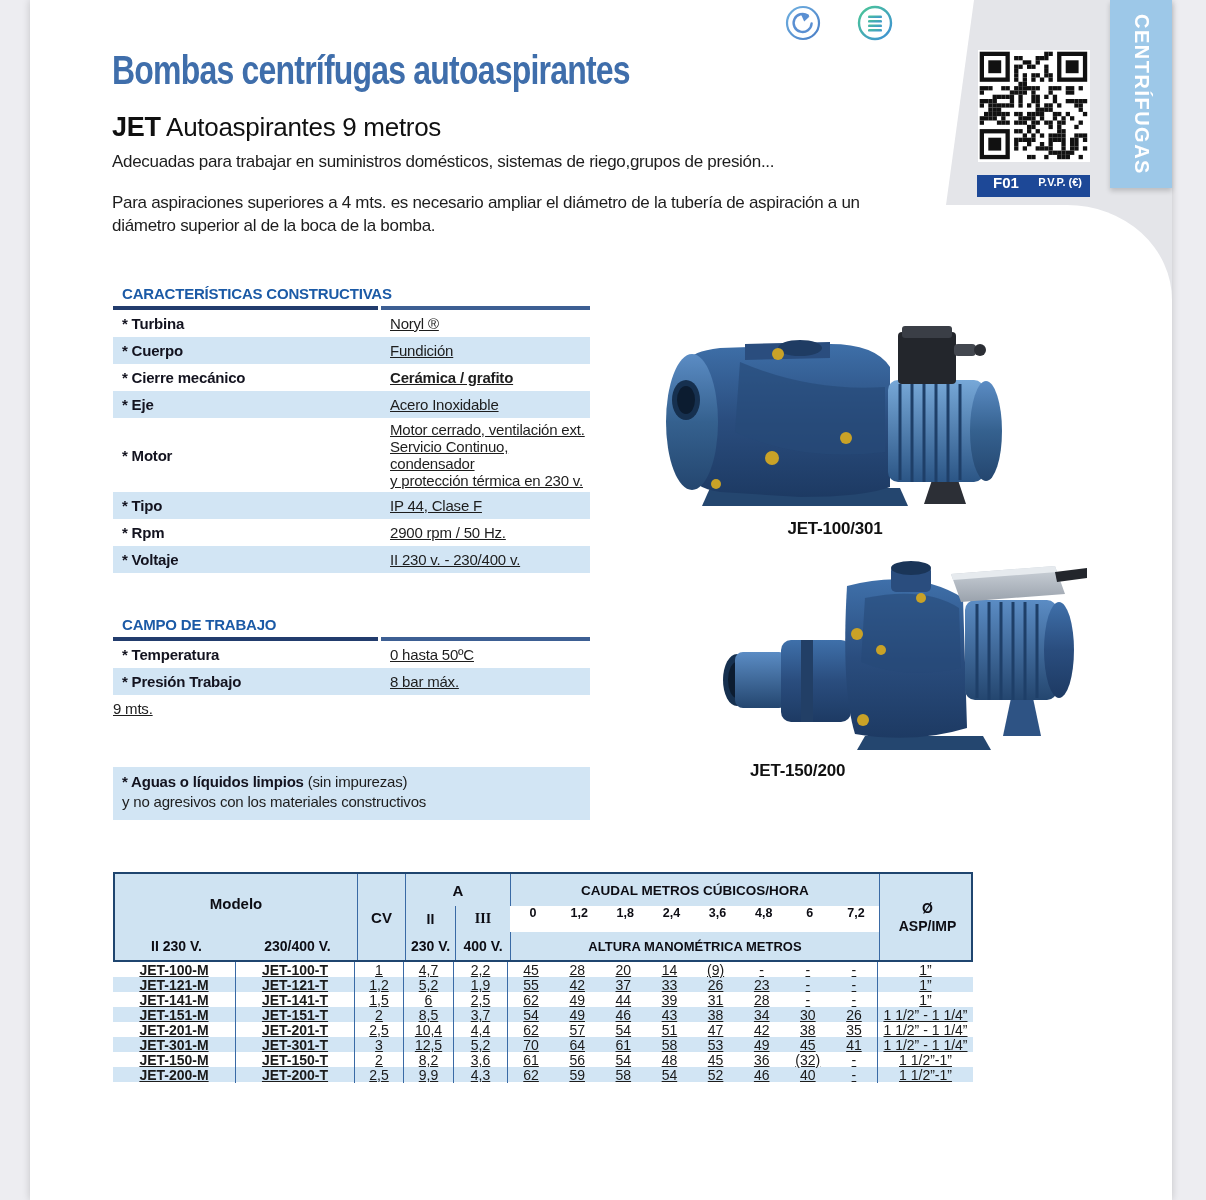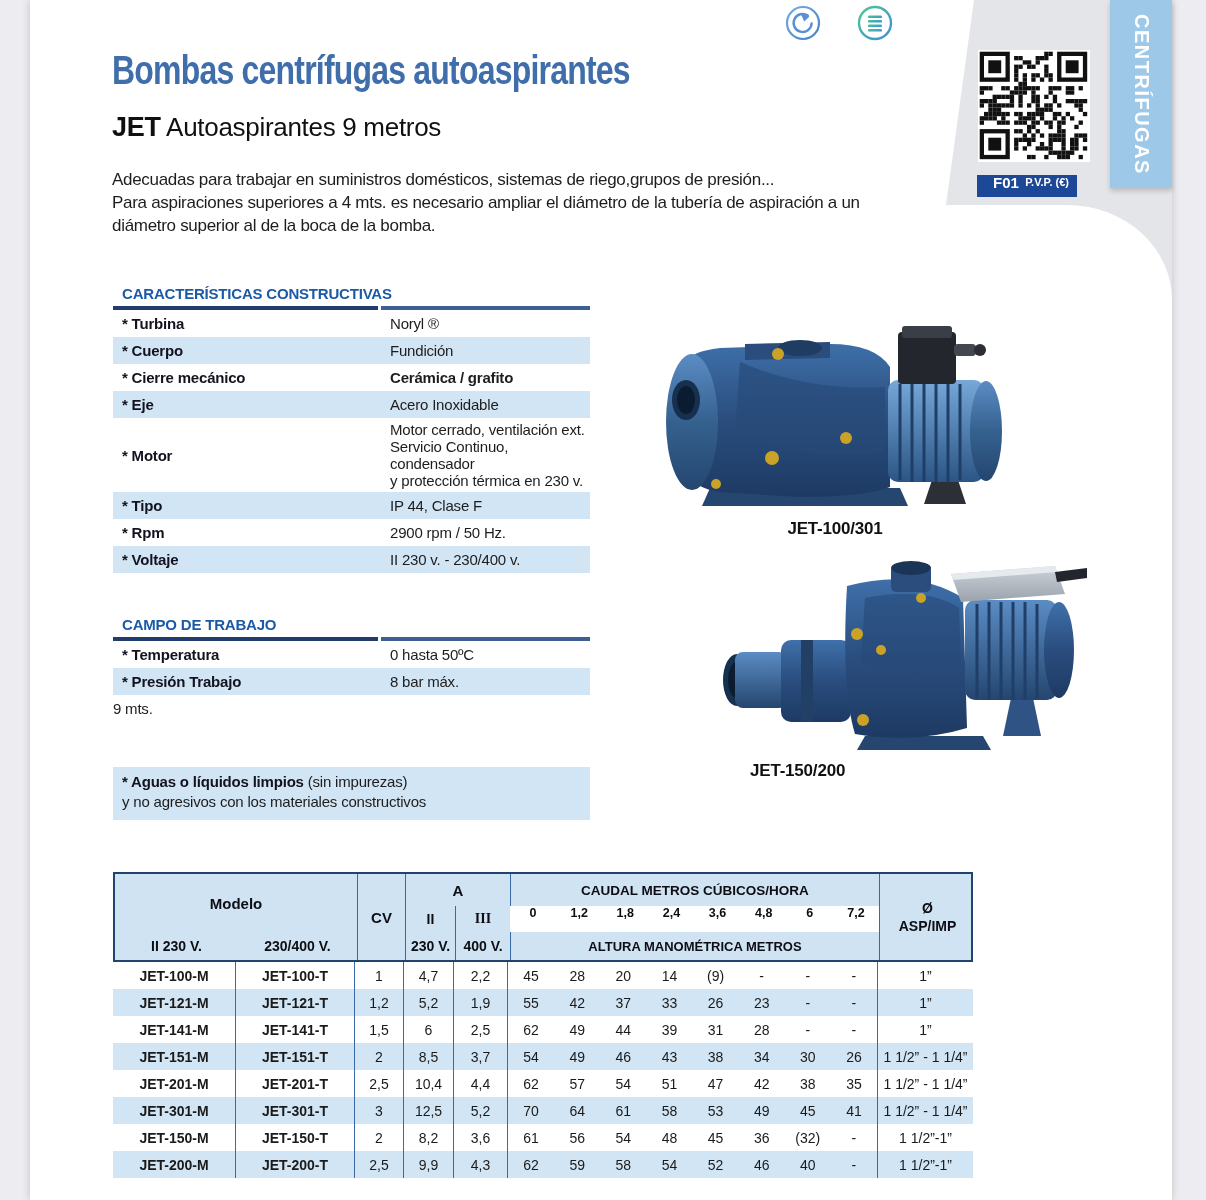--- a/index.html
+++ b/index.html
@@ -23,44 +23,44 @@
   .side-tab{position:absolute;left:1110px;top:0;width:62px;height:188px;background:var(--tab-blue);
     display:flex;align-items:center;justify-content:center;writing-mode:vertical-rl;
     color:#fff;font-weight:bold;font-size:20px;letter-spacing:1.5px;box-shadow:0 3px 5px rgba(0,0,0,.18);}
 
   
   .fab{position:absolute;width:38px;height:38px;}
   .fab svg{display:block;}
 
   
   .qr-box{position:absolute;left:978px;top:50px;width:112px;height:112px;background:#fff;}
-  .price-bar{position:absolute;left:977px;top:175px;width:100px;height:22px;background:var(--bar-blue);
+  .price-bar{position:absolute;left:977px;top:175px;width:113px;height:22px;background:var(--bar-blue);
     color:#fff;display:flex;align-items:center;justify-content:space-between;padding:0 8px 8px 16px;}
   .price-bar .code{font-weight:bold;font-size:15px;}
   .price-bar .pvp{font-weight:bold;font-size:11px;}
 
   
   .title{position:absolute;left:112px;top:48px;font-size:40px;font-weight:bold;color:var(--title-blue);
     transform:scaleX(.8);transform-origin:left top;letter-spacing:-1px;white-space:nowrap;}
   .subtitle{position:absolute;left:112px;top:112px;font-size:26px;white-space:nowrap;letter-spacing:-.3px;color:#101010;}
   .subtitle b{font-size:27px;font-weight:800;}
   .para{position:absolute;left:112px;font-size:17px;letter-spacing:-.3px;line-height:1.33;color:#1d1d1d;}
-  .p1{top:169px;width:780px;}
+  .p1{top:151px;width:780px;}
   .p2{top:192px;width:762px;}
 
   
   .section{position:absolute;left:113px;width:477px;}
   .sec1{top:285px;} .sec2{top:616px;}
   .sec-title{color:var(--section-blue);font-weight:bold;font-size:15px;padding-left:9px;letter-spacing:-.2px;}
   .sec-line{height:4px;margin-top:4px;
     background:linear-gradient(to right,var(--line-dark) 0 265px,#fff 265px 268px,var(--line-mid) 268px 100%);}
   .crow{display:flex;align-items:center;min-height:27px;font-size:15px;letter-spacing:-.2px;}
   .crow.shade{background:var(--shade);}
   .clabel{width:277px;padding:3px 4px 3px 9px;font-weight:bold;color:#13131f;flex:none;}
-  .cvalue{flex:1;padding:3px 0;white-space:pre-line;}
+  .cvalue{flex:1;padding:3px 0;white-space:pre-line;text-decoration:underline;}
   .cvalue.bold{font-weight:bold;}
   .note-row{background:var(--shade);padding:5px 9px 7px 9px;font-size:15px;letter-spacing:-.2px;line-height:1.35;margin-top:45px;}
   .note-row b{color:#13131f;}
 
   
   .fig{position:absolute;}
   .fig1{left:650px;top:292px;width:370px;height:225px;}
   .fig2{left:715px;top:538px;width:380px;height:220px;}
   .caption{position:absolute;font-size:17px;font-weight:bold;color:#111;letter-spacing:-.2px;}
   .cap1{left:650px;top:519px;width:370px;text-align:center;}
@@ -78,21 +78,21 @@
   .h-a{grid-column:4/6;grid-row:1;font-size:15px;}
   .h-a2{grid-column:4;grid-row:2;border-right:1.5px solid var(--border-light);}
   .h-a3{grid-column:5;grid-row:2;}
   .h-a2v{grid-column:4;grid-row:3;border-right:1.5px solid var(--border-light);}
   .h-a3v{grid-column:5;grid-row:3;}
   .h-caudal{grid-column:6/14;grid-row:1;border-left:1.5px solid var(--border-light);font-size:13.5px;}
   .h-flow{grid-row:2;background:#fff;font-size:12.5px;}
   .h-altura{grid-column:6/14;grid-row:3;border-left:1.5px solid var(--border-light);font-size:13px;}
   .h-diam{grid-column:14;grid-row:1/4;border-left:1.5px solid var(--border-light);line-height:1.3;flex-direction:column;}
   .h-a3{border-left:0;font-family:Liberation Serif, serif;}
-  .trow{display:grid;grid-template-columns:var(--cols);height:27px;align-items:stretch;}
+  .trow{display:grid;grid-template-columns:var(--cols);height:15px;align-items:stretch;text-decoration:underline;}
   .trow.shade{background:var(--shade);}
   .trow>div{display:flex;align-items:center;justify-content:center;text-align:center;font-size:14px;color:#1a1a1a;}
   .td-m,.td-t{font-weight:bold;color:#0d0d14;}
   .td-m,.td-t,.td-cv,.td-a2,.td-a3{border-right:1.5px solid var(--border-light);}
   .td-diam{border-left:1.5px solid var(--border-light);}
 </style>
 </head>
 <body>
 
 <div class="page"></div>

